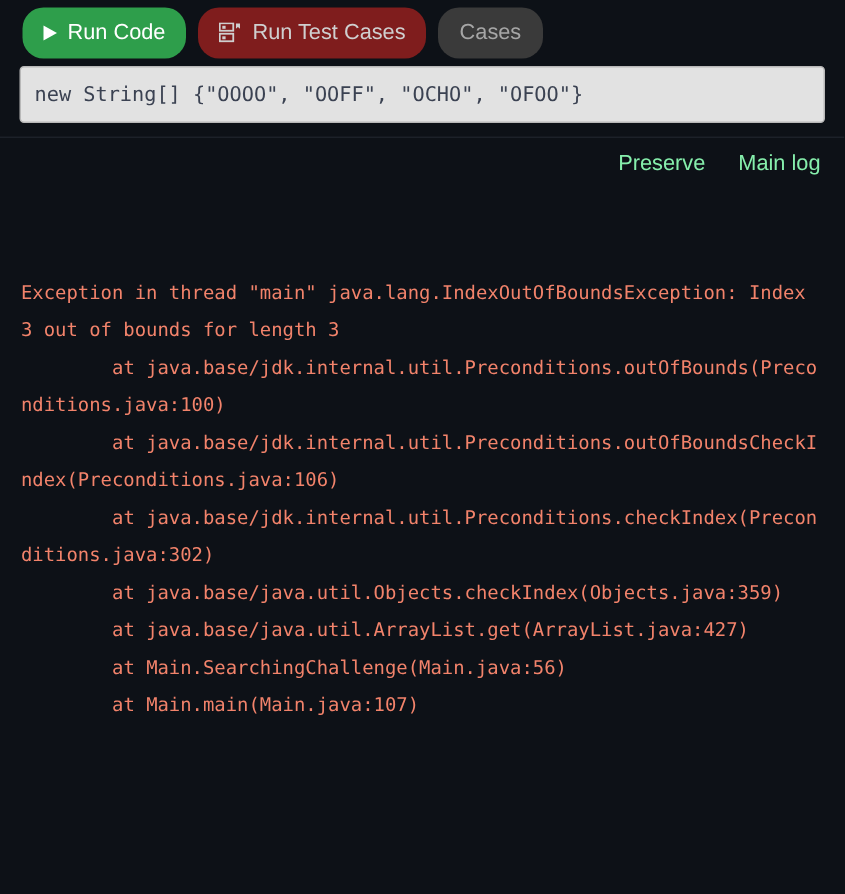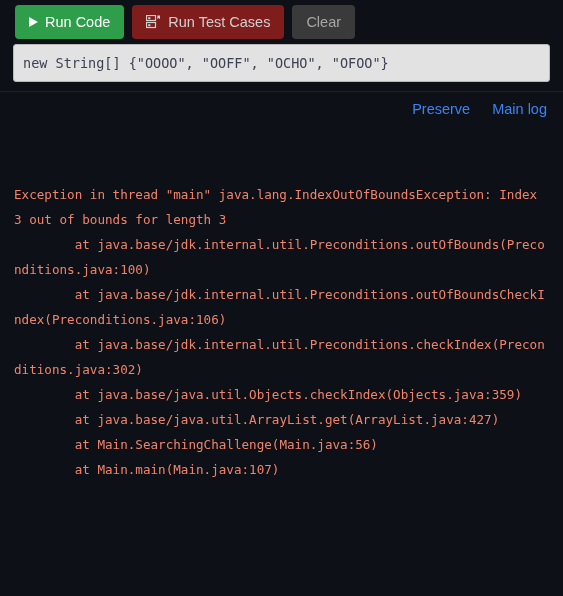--- a/index.html
+++ b/index.html
@@ -26,21 +26,21 @@
     box-sizing: content-box;
   }
   .btn {
     display: inline-flex;
     align-items: center;
     justify-content: center;
     gap: 7px;
     height: 34px;
     padding: 0 14px;
     border: none;
-    border-radius: 4px;
+    border-radius: 14px;
     font-family: "Liberation Sans", sans-serif;
     font-size: 14.5px;
     line-height: 1;
     cursor: pointer;
     white-space: nowrap;
   }
   .btn-run {
     background: #2eاب9e4b;
     background: #2e9e4b;
     color: #ffffff;
@@ -92,21 +92,21 @@
     display: flex;
     justify-content: flex-end;
     align-items: center;
     gap: 22px;
     height: 34px;
     padding: 0 16px 0 0;
     margin-top: 9px;
     border-top: 1px solid #1c2129;
   }
   .log-link {
-    color: #3b82f6;
+    color: #86efac;
     font-size: 14.5px;
     text-decoration: none;
     cursor: pointer;
     font-family: "Liberation Sans", sans-serif;
   }
 
   
   .console {
     padding: 6px 14px 0 14px;
     font-family: "DejaVu Sans Mono", monospace;
@@ -141,21 +141,21 @@
         <rect x="0.5" y="7.5" width="9" height="5" fill="none" stroke="#cfcfcf" stroke-width="1.2"></rect>
         <rect x="2.2" y="2.2" width="2.2" height="2" fill="#cfcfcf"></rect>
         <rect x="2.2" y="9.2" width="2.2" height="2" fill="#cfcfcf"></rect>
         <path d="M11.3 0.6 L14 0.6 L14 4.2 L12.6 3.0 L11.3 4.2 Z" fill="#cfcfcf"></path>
       </svg>
     </span>
     <span>Run Test Cases</span>
   </button>
 
   <button class="btn btn-submit">
-    <span>Clear</span>
+    <span>Cases</span>
   </button>
 </div>
 
 <div class="input-wrap">
   <input class="code-input" type="text" value="new String[] {&quot;OOOO&quot;, &quot;OOFF&quot;, &quot;OCHO&quot;, &quot;OFOO&quot;}" style="">
 </div>
 
 <div class="console-header">
   <span class="log-link">Preserve</span>
   <span class="log-link">Main log</span>

